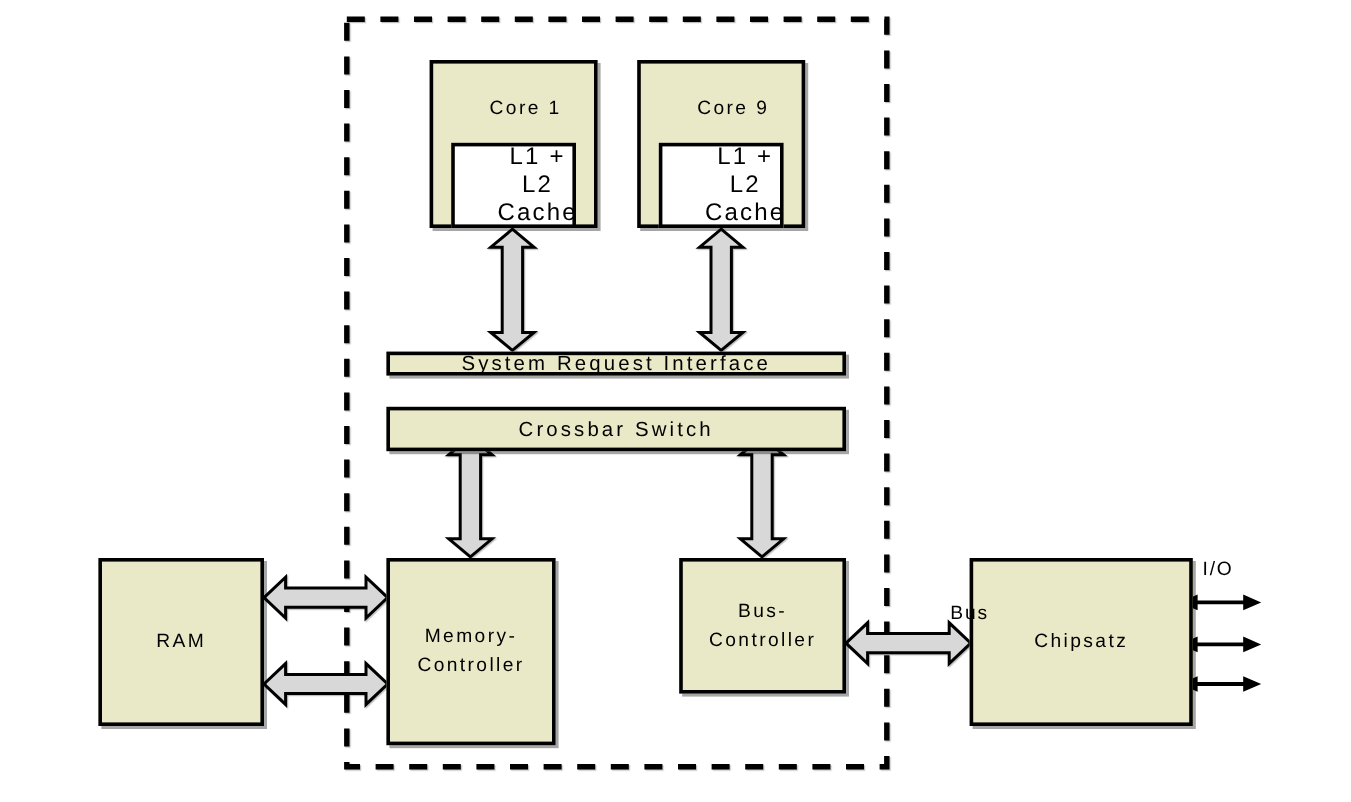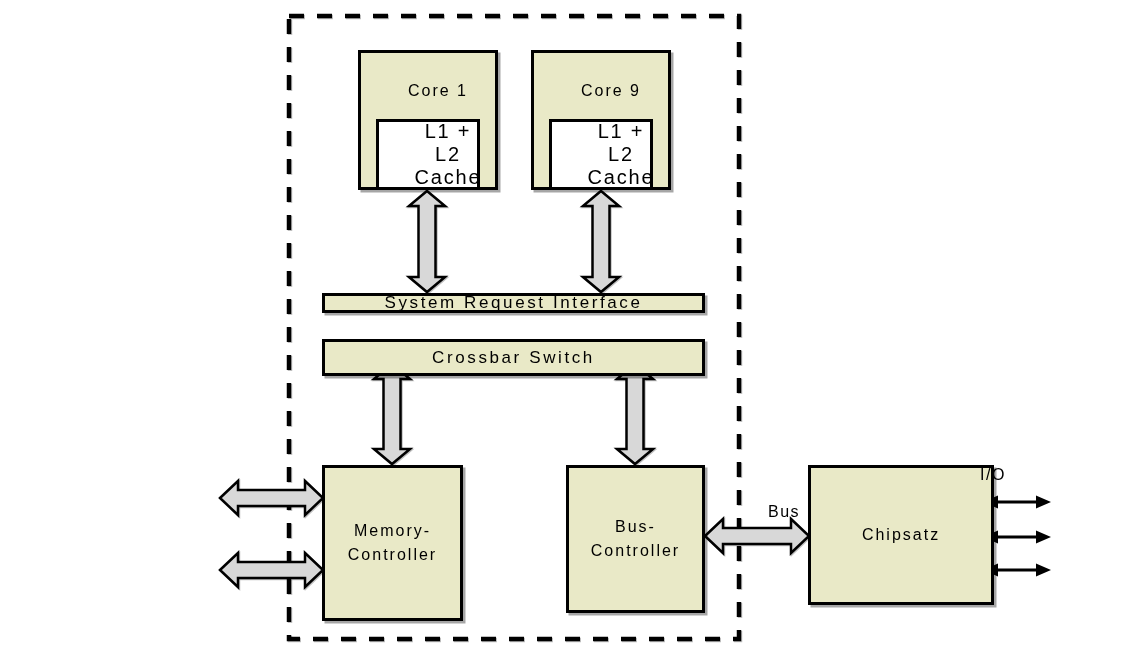--- a/index.html
+++ b/index.html
@@ -28,20 +28,21 @@
   .node.cache {
     background:var(--cache-fill, #ffffff);
     font-size:20px; line-height:23px; letter-spacing:1.8px;
     box-shadow:none;
     padding-left:40px;
   }
   .node.bar { font-size:17px; letter-spacing:2.6px; }
 
   .free-label {
     position:absolute; z-index:3; font-size:16px; letter-spacing:1.5px;
+    text-align:center;
   }
 
   .die-boundary {
     fill:none; stroke:var(--outline, #000); stroke-width:4.5;
     stroke-dasharray:15 13;
     filter:drop-shadow(1.2px 1.2px 0 rgba(0,0,0,0.25));
   }
   .block-arrow {
     fill:var(--arrow-fill, #d8d8d8); stroke:var(--outline, #000);
     stroke-width:2.5; stroke-linejoin:miter;
@@ -105,27 +106,30 @@
       <span>Cache</span>
     </div>
 
     <div class="node bar" style="left:322px; top:293px; width:383px; height:20px;">
       <span>System Request Interface</span>
     </div>
     <div class="node bar" style="left:322px; top:326px; width:383px; height:37px;margin-top:13px;">
       <span>Crossbar Switch</span>
     </div>
 
+    <div class="node" style="left:82px; top:465px; width:138px; height:140px;">
+      <span>RAM</span>
+    </div>
 
     <div class="node" style="left:322px; top:465px; width:141px; height:156px;">
       <span>Memory-</span>
       <span>Controller</span>
     </div>
 
-    <div class="node" style="left:566px; top:465px; width:139px; height:148px;">
+    <div class="node" style="left:566px; top:465px; width:139px; height:113px;">
       <span>Bus-</span>
       <span>Controller</span>
     </div>
 
     <div class="node" style="left:808px; top:465px; width:186px; height:140px;">
       <span>Chipsatz</span>
     </div>
   </div>
 
   <div class="free-label" style="left:768px; top:503px; width:80px;">Bus</div>

